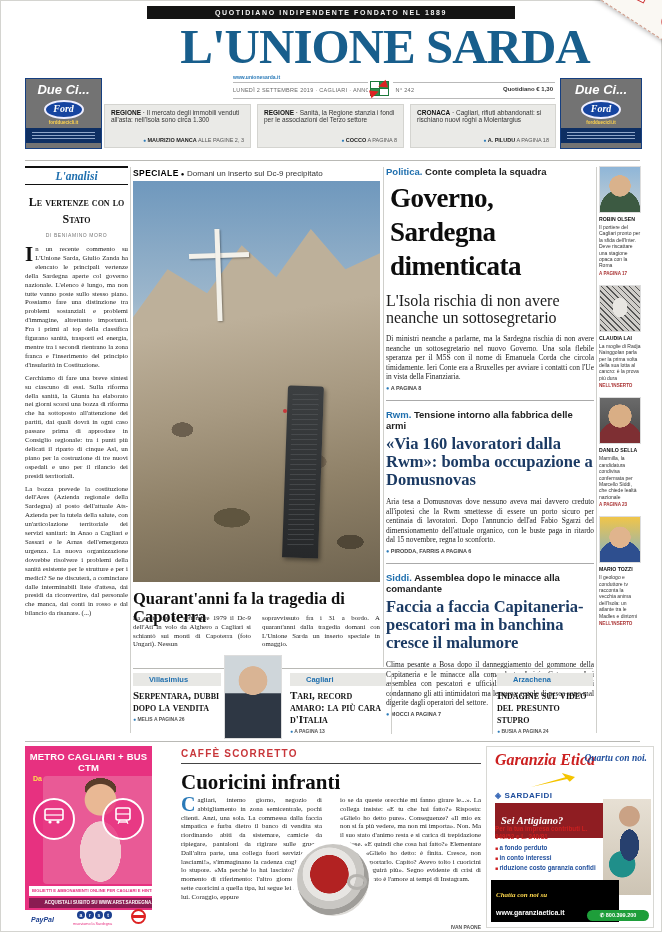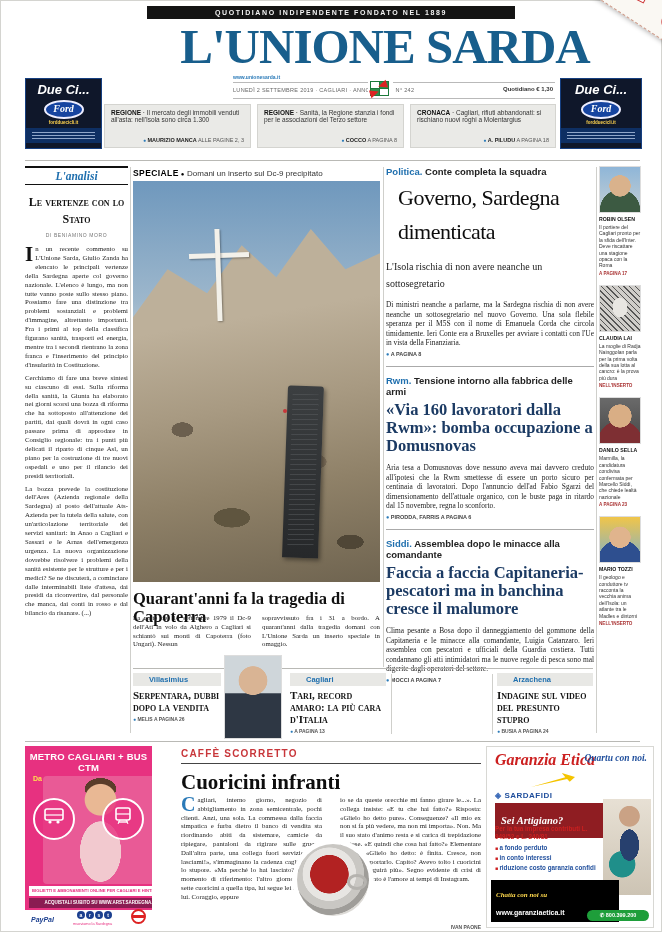--- a/index.html
+++ b/index.html
@@ -24,21 +24,21 @@
             border-bottom:1px solid #b9b9b9;font:5.5px "Liberation Sans",sans-serif;color:#666;}
   .dateline .d{position:absolute;left:0;top:4px;letter-spacing:.3px;}
   .dateline .p{position:absolute;right:2px;top:3px;font-weight:700;color:#333;font-size:6px;}
   .flag{left:368px;top:80px;width:21px;height:17px;background:#fff;padding:0 2px;}
   .flag .q{position:absolute;width:8px;height:6px;background:#fff;border:1px solid #1b7a3a;}
   .flag .arrow{position:absolute;left:2px;top:9px;width:0;height:0;border-left:9px solid #d22;
                border-top:4px solid transparent;border-bottom:4px solid transparent;transform:rotate(-18deg);}
   .flag .arrow2{position:absolute;left:10px;top:1px;width:0;height:0;border-right:9px solid #d22;
                border-top:4px solid transparent;border-bottom:4px solid transparent;transform:rotate(-18deg);}
   
-  .ford{background:#0f172a;border:1px solid #163f80;color:#fff;text-align:center;}
+  .ford{background:#737373;border:1px solid #163f80;color:#fff;text-align:center;}
   .ford .t{font:italic 700 13px "Liberation Sans",sans-serif;padding-top:3px;}
   .ford .oval{width:36px;height:15px;border:2px solid #eef;border-radius:50%;margin:3px auto 1px;
               font:italic 700 10px "Liberation Serif",serif;line-height:13px;background:#1644a0;}
   .ford .site{font:700 4.5px "Liberation Sans",sans-serif;color:#ffd34d;}
   .ford .bars{margin-top:3px;height:13px;background:#0e2f63;padding-top:2px;}
   .ford .bars i{display:block;height:1.5px;background:#8fa6c9;margin:1.5px 6px;}
   
   .teaser{top:104px;height:44px;background:#eaeae7;border:1px solid #d4d4d0;
           font:6.5px "Liberation Sans",sans-serif;color:#333;padding:4px 6px;box-sizing:border-box;}
   .teaser b{color:#111;}
@@ -76,22 +76,22 @@
          transform:rotate(2deg);border-radius:3px 3px 0 0;box-shadow:2px 2px 4px rgba(0,0,0,.4);}
   .stele i{position:absolute;left:5px;top:8px;right:5px;bottom:10px;
            background:repeating-linear-gradient(#5a5d60 0 1px,transparent 1px 5px);opacity:.5;}
   .climber{position:absolute;left:150px;top:228px;width:4px;height:4px;background:#c8363a;border-radius:50%;}
   .cap-title{left:133px;top:590px;width:247px;font-size:16.5px;font-weight:700;line-height:18px;color:#101010;}
   .cap-col{top:614px;width:118px;font-size:6.8px;line-height:8.8px;color:#222;}
   
   .arts{left:386px;top:166px;width:208px;}
   .kick{font:700 9.5px "Liberation Sans",sans-serif;color:#222;margin-bottom:4px;}
   .kick b{color:#1f6fae;}
-  .h1{font-size:22px;line-height:34px;font-weight:400;letter-spacing:-.5px;color:#0d0d0d;margin:2px 12px 10px;}
-  .sub{font-size:10px;line-height:16.5px;color:#1c1c1c;margin-bottom:8px;}
+  .h1{font-size:27px;line-height:34px;font-weight:700;letter-spacing:-.5px;color:#0d0d0d;margin:2px 4px 10px;}
+  .sub{font-size:16px;line-height:16.5px;color:#1c1c1c;margin-bottom:8px;}
   .abody{font-size:7.4px;line-height:9.6px;color:#222;}
   .pref{font:700 5.5px "Liberation Sans",sans-serif;color:#444;margin-top:3px;}
   .pref::before{content:"● ";color:#2a7ab8;}
   .adiv{height:1px;background:#aaa;margin:9px 0 8px;}
   .h2b{font-size:16.5px;line-height:18px;font-weight:700;color:#1b3a63;margin:2px 0 8px;}
   
   .rail{left:599px;top:166px;width:42px;font-family:"Liberation Sans",sans-serif;}
   .card{margin-bottom:9px;}
   .card .ph{width:42px;height:47px;margin-bottom:3px;border:1px solid #ddd;box-sizing:border-box;}
   .card .nm{font-weight:700;font-size:5.2px;color:#111;margin-bottom:2px;}

